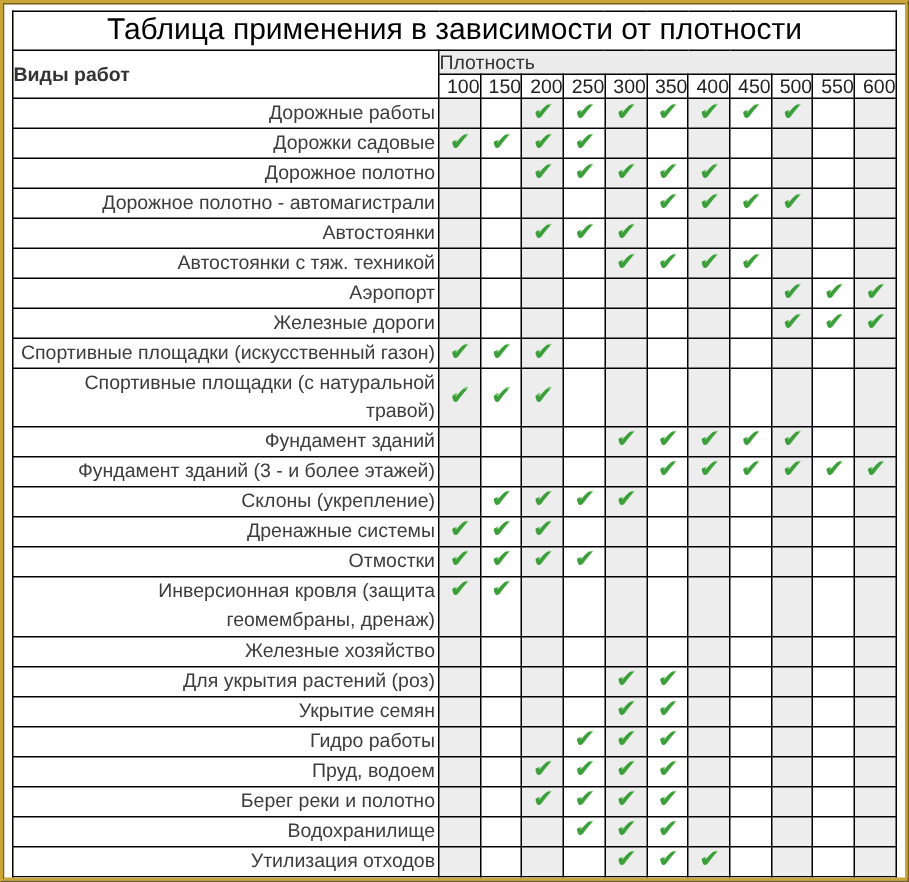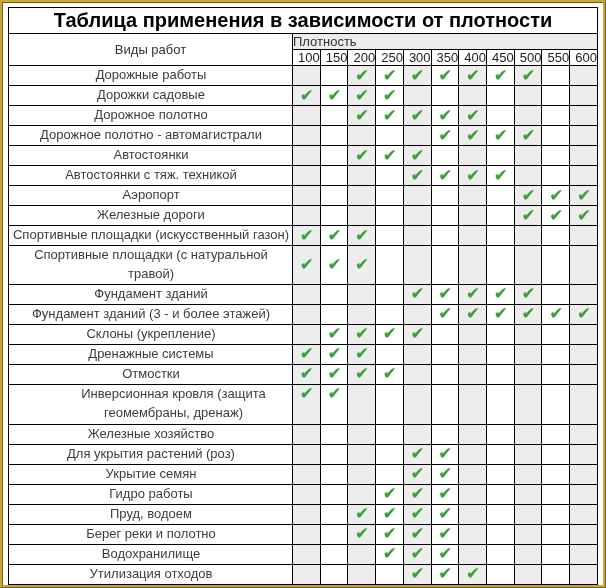--- a/index.html
+++ b/index.html
@@ -24,30 +24,30 @@
   }
   th, td {
     border: 1px solid #000000;
     padding: 0;
     overflow: visible;
   }
   col.works-col { width: 284px; }
   .title-cell {
     height: 25px;
     font-size: 20px;
-    font-weight: bold;
+    font-weight: normal;
     text-align: center;
     color: #000000;
     background: #ffffff;
   }
   .works-cell {
     font-size: 13px;
-    font-weight: normal;
+    font-weight: bold;
     color: #333333;
-    text-align: center;
+    text-align: left;
     background: #ffffff;
   }
   .density-merged {
     height: 13px;
     font-size: 13px;
     font-weight: normal;
     color: #333333;
     text-align: left;
     background: #ececec;
   }
@@ -57,21 +57,21 @@
     font-weight: normal;
     color: #222222;
     text-align: right;
     background: #ffffff;
   }
   .shade { background: #ededed; }
   tbody th.label {
     font-weight: normal;
     font-size: 13px;
     color: #3c3c3c;
-    text-align: center;
+    text-align: right;
     padding: 0 2px 0 3px;
     height: 19px;
     background: #ffffff;
     line-height: 1.45;
   }
   tr.tall th.label { height: 39px; padding-left: 48px; }
   td.cell {
     text-align: center;
     vertical-align: middle;
     background: #ffffff;

